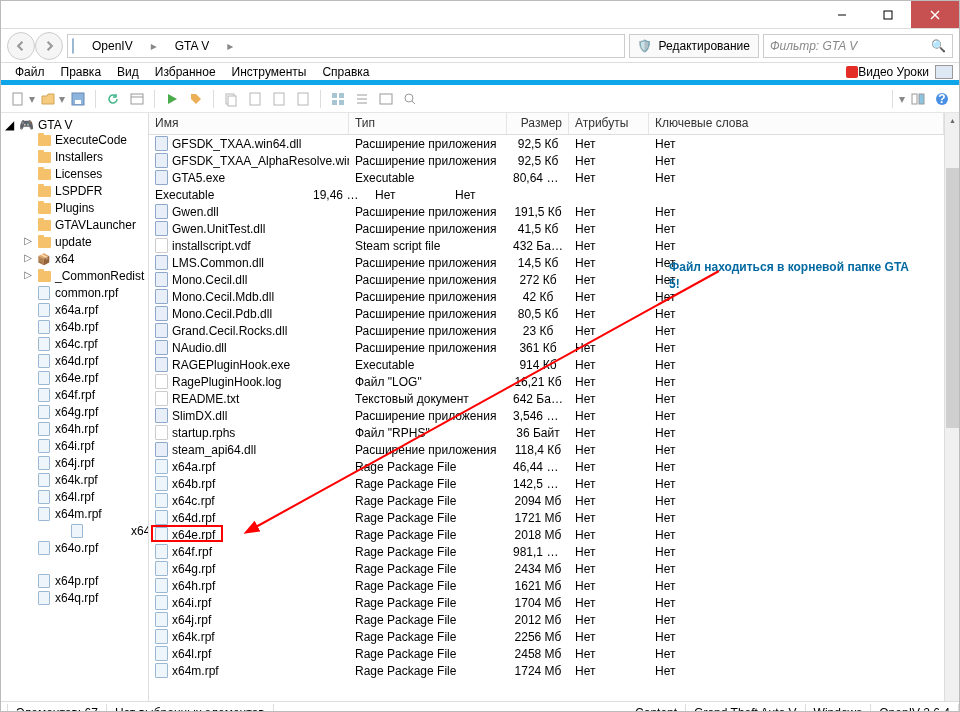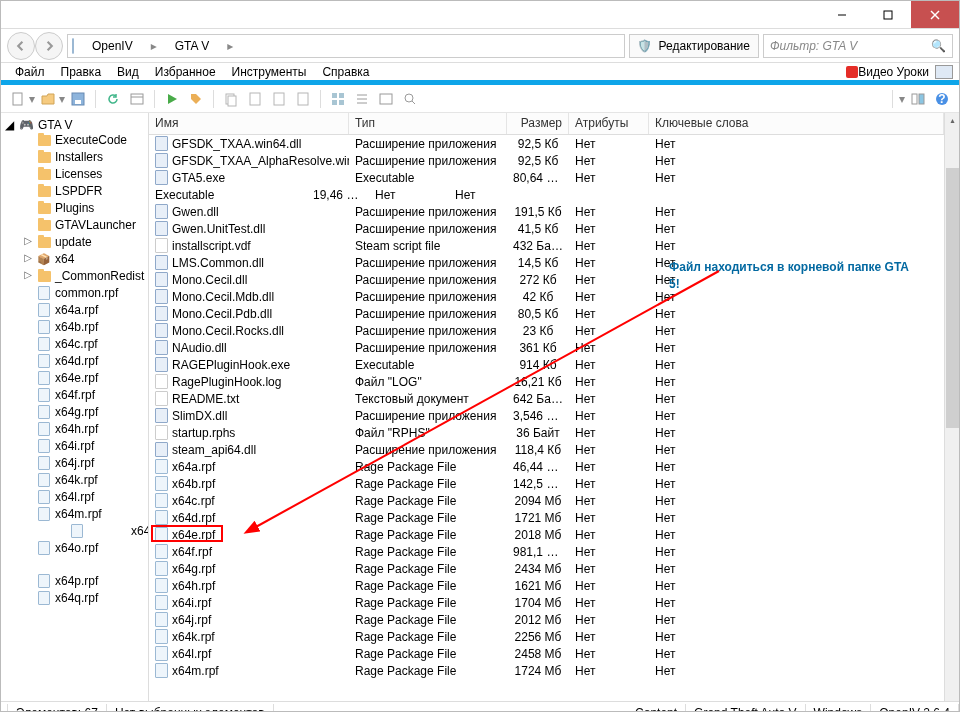--- a/index.html
+++ b/index.html
@@ -551,21 +551,21 @@
             <span>Mono.Cecil.Pdb.dll</span>
           </div>
           <div class="c type">Расширение приложения</div>
           <div class="c size">80,5 Кб</div>
           <div class="c attr">Нет</div>
           <div class="c key">Нет</div>
         </div>
         <div class="row">
           <div class="c name">
             <span class="file-ico app"></span>
-            <span>Mono.Cecil.Rocks.dll</span>
+            <span>Grand.Cecil.Rocks.dll</span>
           </div>
           <div class="c type">Расширение приложения</div>
           <div class="c size">23 Кб</div>
           <div class="c attr">Нет</div>
           <div class="c key">Нет</div>
         </div>
         <div class="row">
           <div class="c name">
             <span class="file-ico app"></span>
             <span>NAudio.dll</span>

